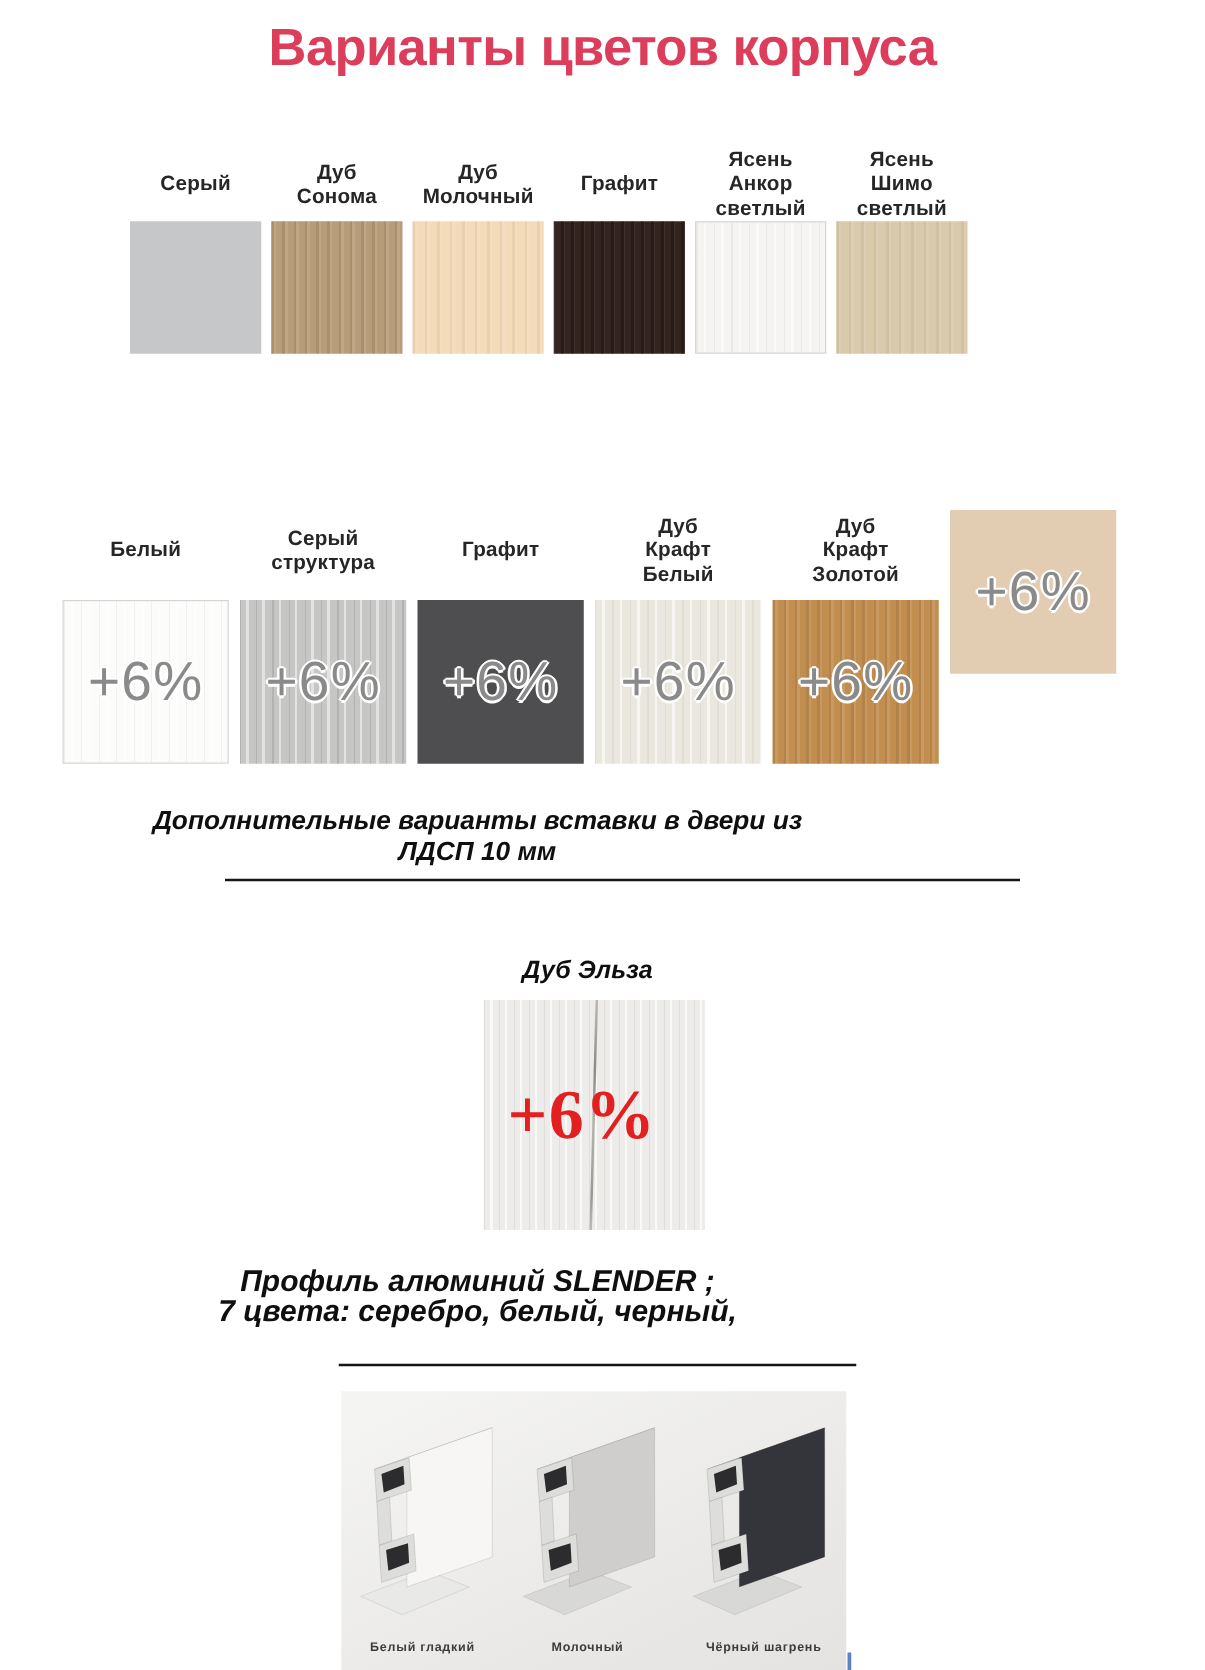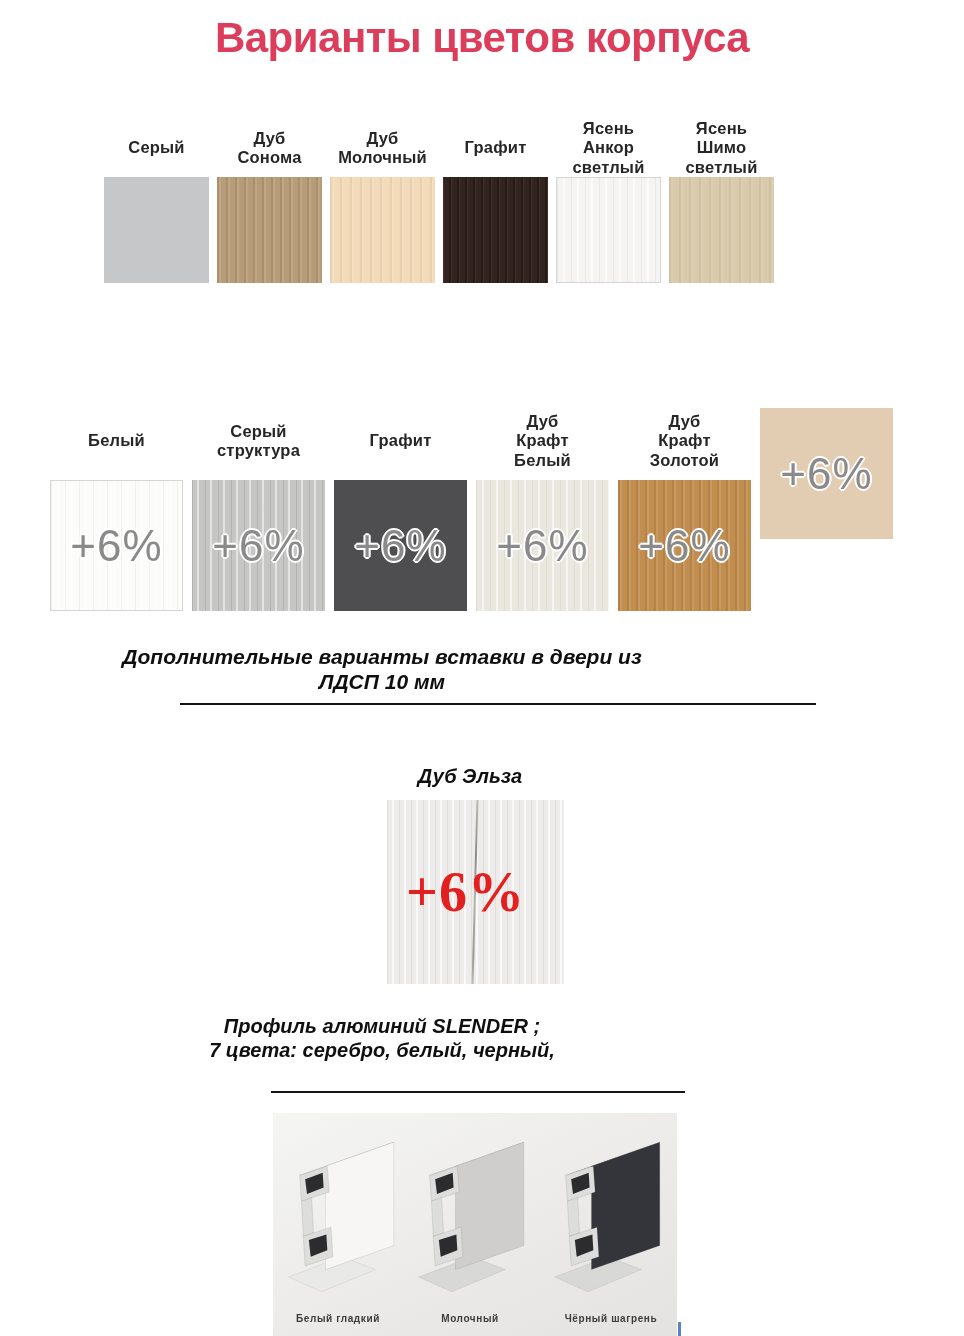--- a/index.html
+++ b/index.html
@@ -187,21 +187,21 @@
   <div>ЛДСП 10 мм</div>
 </div>
 <div class="abs rule" style="left:180px; top:703px; width:636px;"></div>
 
 <div class="abs doc-text" style="top:752px; width:940px; font-size:20px;margin-top:12px;">Дуб Эльза</div>
 
 <div class="abs elza" title="Дуб Эльза">
   <span class="pct-red">+6%</span>
 </div>
 
-<div class="abs doc-text" style="top:1014px; line-height:24px; font-size:20px;">
+<div class="abs doc-text" style="top:1014px; line-height:24px; font-size:24px;">
   <div>Профиль алюминий SLENDER ;</div>
   <div>7 цвета: серебро, белый, черный,</div>
 </div>
 <div class="abs rule" style="left:271px; top:1091px; width:414px; height:1.5px;"></div>
 
 <div class="abs photo">
 
   <svg class="profile pw" style="left:10px;" width="120" height="172" viewBox="0 0 130 186">
     <polygon class="p-base" points="6,158 64,136 100,150 42,174"></polygon>
     <polygon class="p-top" points="18,48 92,22 120,12 46,38"></polygon>

